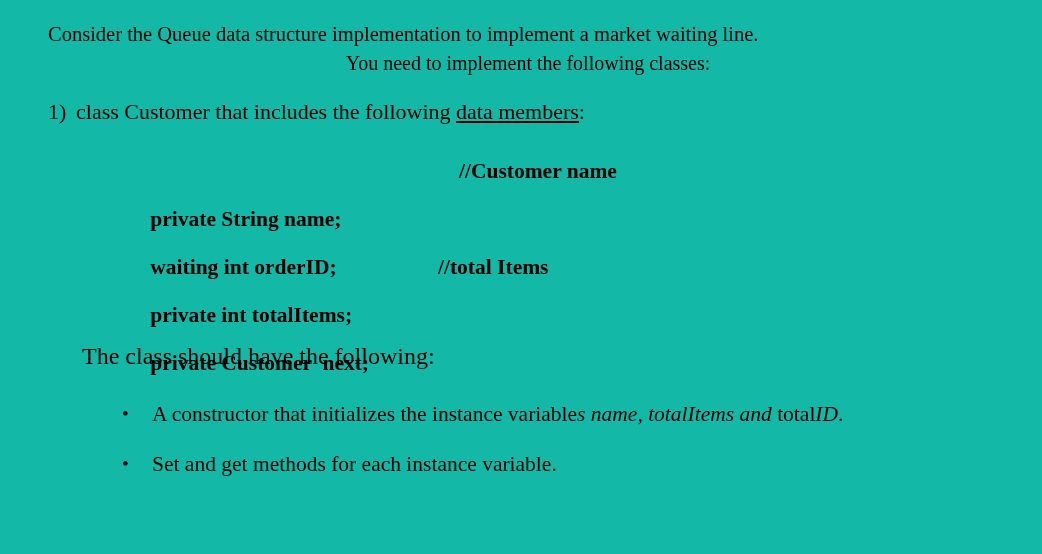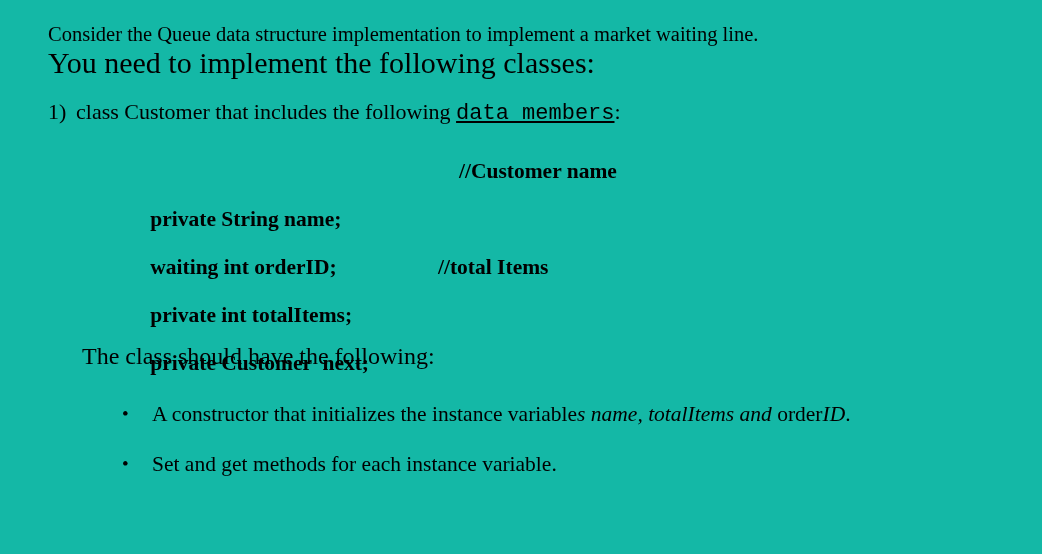--- a/index.html
+++ b/index.html
@@ -29,40 +29,41 @@
     left: 48px;
     top: 20px;
     width: 960px;
   }
   .intro-line-1 {
     font-size: 20.5px;
     line-height: 28px;
     white-space: nowrap;
   }
   .intro-line-2 {
-    font-size: 30px;
+    font-size: 20px;
     line-height: 30px;
     white-space: nowrap;
+    text-align: center;
   }
 
   
   .numbered-item {
     position: absolute;
     left: 48px;
     top: 97px;
     font-size: 22px;
     line-height: 30px;
     white-space: nowrap;
   }
   .numbered-item .marker {
     display: inline-block;
     width: 28px;
   }
   .bold { font-weight: normal; }
-  .underline { text-decoration: underline; font-family: Liberation Mono, monospace; }
+  .underline { text-decoration: underline; }
   .italic { font-style: italic; }
 
   
   .declarations {
     position: absolute;
     left: 118px;
     top: 147px;
     font-size: 21.5px;
     font-weight: bold;
     line-height: 48px;
@@ -155,21 +156,21 @@
     </div>
 
   </div>
 
   <div class="class-note">The class should have the following:</div>
 
   <div class="bullets">
 
     <div class="bullet-item">
       <span class="bullet-dot">•</span>
-      <span class="bullet-text"><span>A constructor that initializes the instance variable</span><span class="italic">s name, totalItems and</span> <span>order</span><span class="italic">ID</span><span>.</span></span>
+      <span class="bullet-text"><span>A constructor that initializes the instance variable</span><span class="italic">s name, totalItems and</span> <span>total</span><span class="italic">ID</span><span>.</span></span>
     </div>
 
     <div class="bullet-item">
       <span class="bullet-dot">•</span>
       <span class="bullet-text">Set and get methods for each instance variable.</span>
     </div>
 
   </div>
 
 </div>

